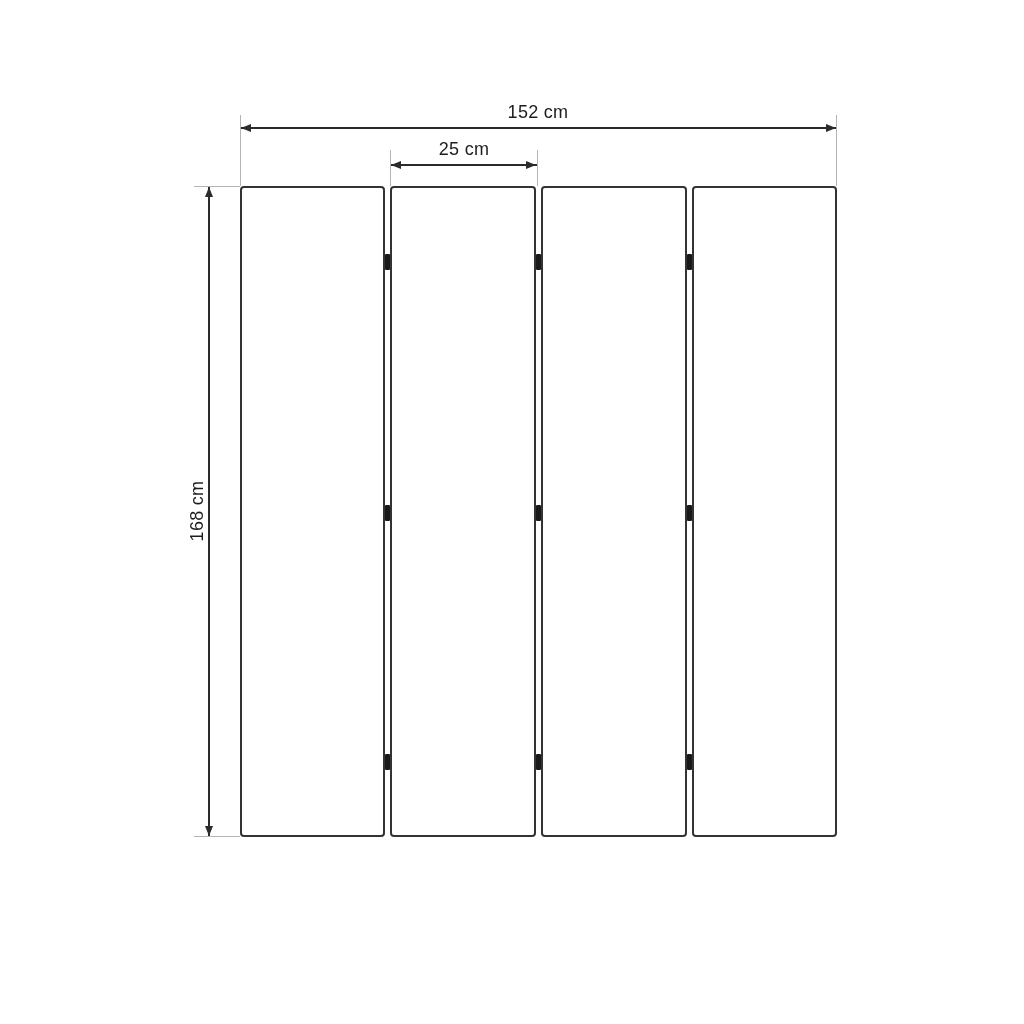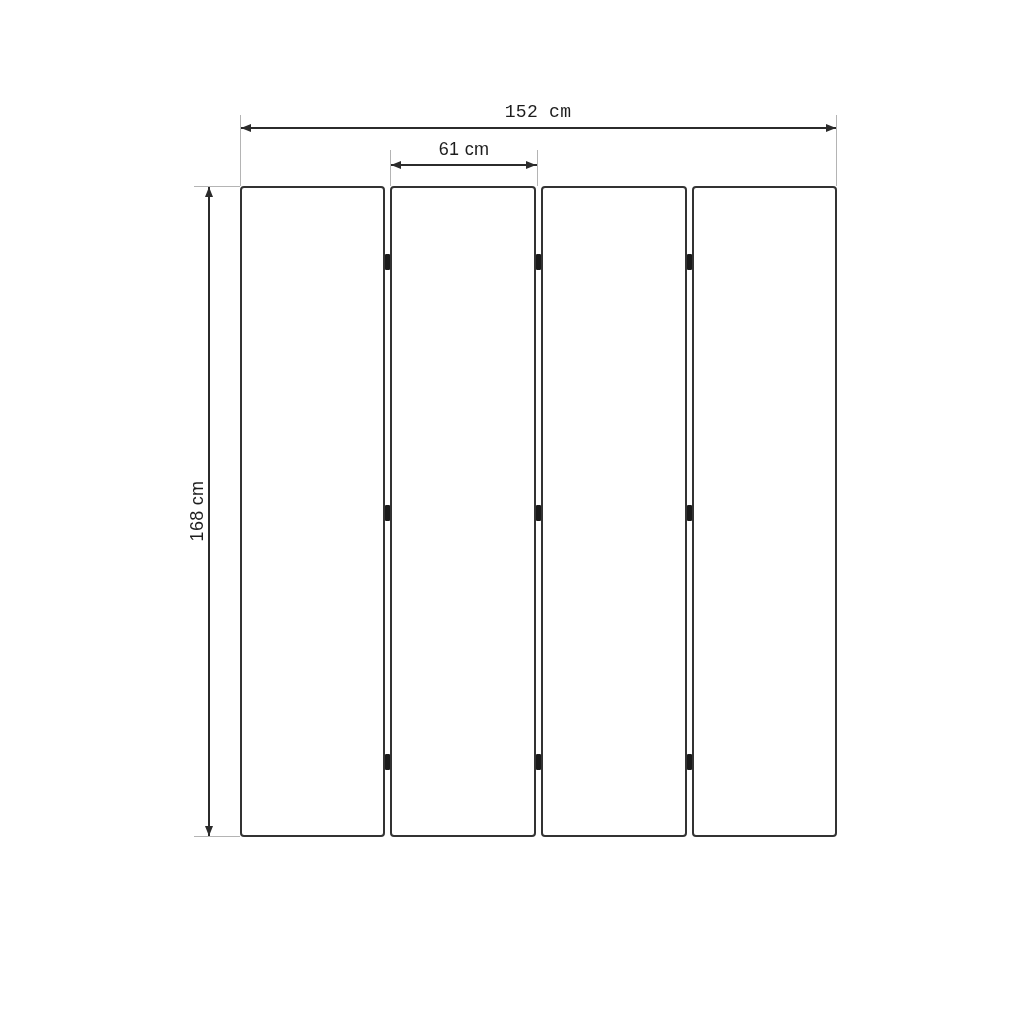--- a/index.html
+++ b/index.html
@@ -88,21 +88,20 @@
     color: #1d1d1d;
     font-size: 18px;
     letter-spacing: 0.3px;
     white-space: nowrap;
     line-height: 1;
   }
   .dim-label.total-width {
     left: 538px;
     top: 103px;
     transform: translateX(-50%);
-    font-family: Liberation Mono, monospace;
   }
   .dim-label.panel-width {
     left: 464px;
     top: 140px;
     transform: translateX(-50%);
   }
   .dim-label.height {
     left: 197px;
     top: 511px;
     transform: translate(-50%, -50%) rotate(-90deg);
@@ -113,21 +112,21 @@
 
 <div class="canvas">
 
   <span class="dim-label total-width">152 cm</span>
   <div class="dim-line h" style="left:240px; top:127px; width:597px;"></div>
   <div class="arrow left" style="left:241px; top:124px;"></div>
   <div class="arrow right" style="left:826px; top:124px;"></div>
   <div class="ext v" style="left:240px; top:115px; height:71px;"></div>
   <div class="ext v" style="left:836px; top:115px; height:71px;"></div>
 
-  <span class="dim-label panel-width">61 cm</span>
+  <span class="dim-label panel-width">25 cm</span>
   <div class="dim-line h" style="left:390px; top:164px; width:147px;"></div>
   <div class="arrow left" style="left:391px; top:161px;"></div>
   <div class="arrow right" style="left:526px; top:161px;"></div>
   <div class="ext v" style="left:390px; top:150px; height:36px;"></div>
   <div class="ext v" style="left:537px; top:150px; height:36px;"></div>
 
   <span class="dim-label height">168 cm</span>
   <div class="dim-line v" style="left:208px; top:186px; height:651px;"></div>
   <div class="arrow up" style="left:205px; top:187px;"></div>
   <div class="arrow down" style="left:205px; top:826px;"></div>

